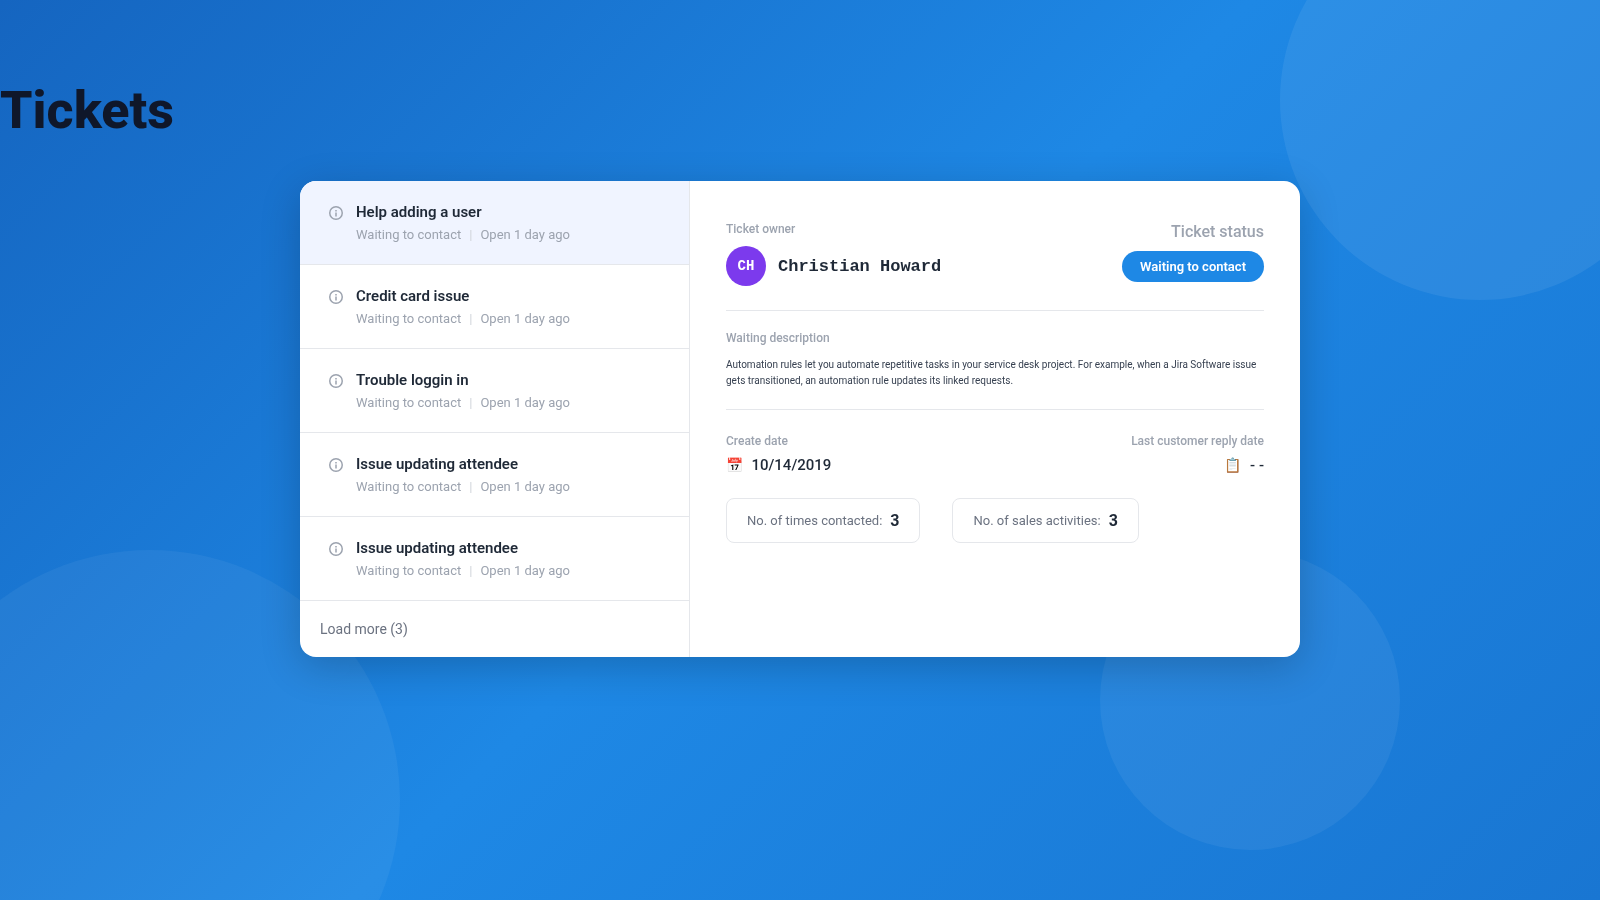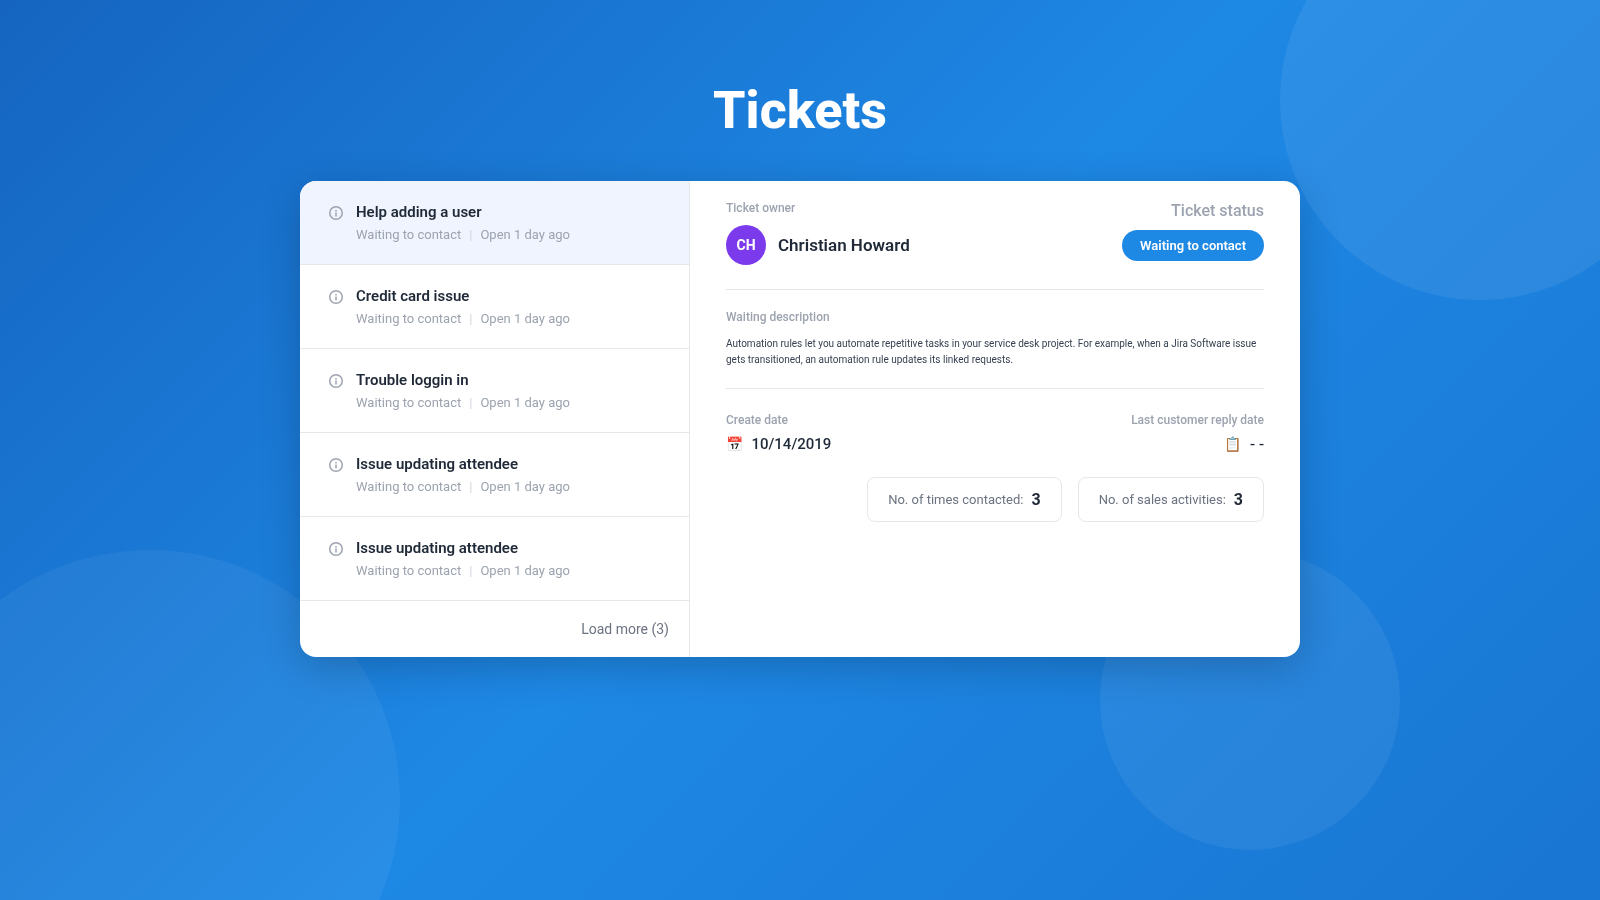--- a/index.html
+++ b/index.html
@@ -43,22 +43,21 @@
       position: absolute;
       width: 300px;
       height: 300px;
       border-radius: 50%;
       background: rgba(255,255,255,0.06);
       bottom: 50px;
       right: 200px;
     }
 
     .page-title {
-      text-align: center;
-      color: #ffffff;
+      color: #0f172a;
       font-size: 52px;
       font-weight: 800;
       padding-top: 80px;
       position: relative;
       z-index: 1;
     }
 
     .main-card {
       position: relative;
       z-index: 1;
@@ -118,30 +117,30 @@
       align-items: center;
       gap: 8px;
     }
 
     .ticket-meta-divider {
       color: #d1d5db;
     }
 
     .load-more {
       padding: 20px;
-      text-align: right;
+      text-align: left;
       color: #6b7280;
       font-size: 14px;
       cursor: pointer;
     }
 
     
     .ticket-detail {
       flex: 1;
-      padding: 20px 36px;
+      padding: 41px 36px;
       overflow-y: auto;
     }
 
     .detail-header {
       display: flex;
       justify-content: space-between;
       align-items: flex-start;
       margin-bottom: 24px;
     }
 
@@ -153,20 +152,21 @@
       font-size: 12px;
       color: #9ca3af;
       margin-bottom: 10px;
       font-weight: 500;
     }
 
     .owner-info {
       display: flex;
       align-items: center;
       gap: 12px;
+      font-family: Liberation Mono, monospace;
     }
 
     .avatar {
       width: 40px;
       height: 40px;
       border-radius: 50%;
       background: #7c3aed;
       color: white;
       font-size: 14px;
       font-weight: 700;
@@ -257,23 +257,22 @@
     .date-section.right {
       text-align: right;
     }
 
     .date-section.right .date-value {
       justify-content: flex-end;
     }
 
     .stats-row {
       display: flex;
-      gap: 16px;
+      gap: 32px;
       margin-top: 8px;
-      justify-content: flex-end;
     }
 
     .stat-box {
       border: 1px solid #e5e7eb;
       border-radius: 8px;
       padding: 12px 20px;
       font-size: 13px;
       color: #6b7280;
       display: flex;
       align-items: center;

